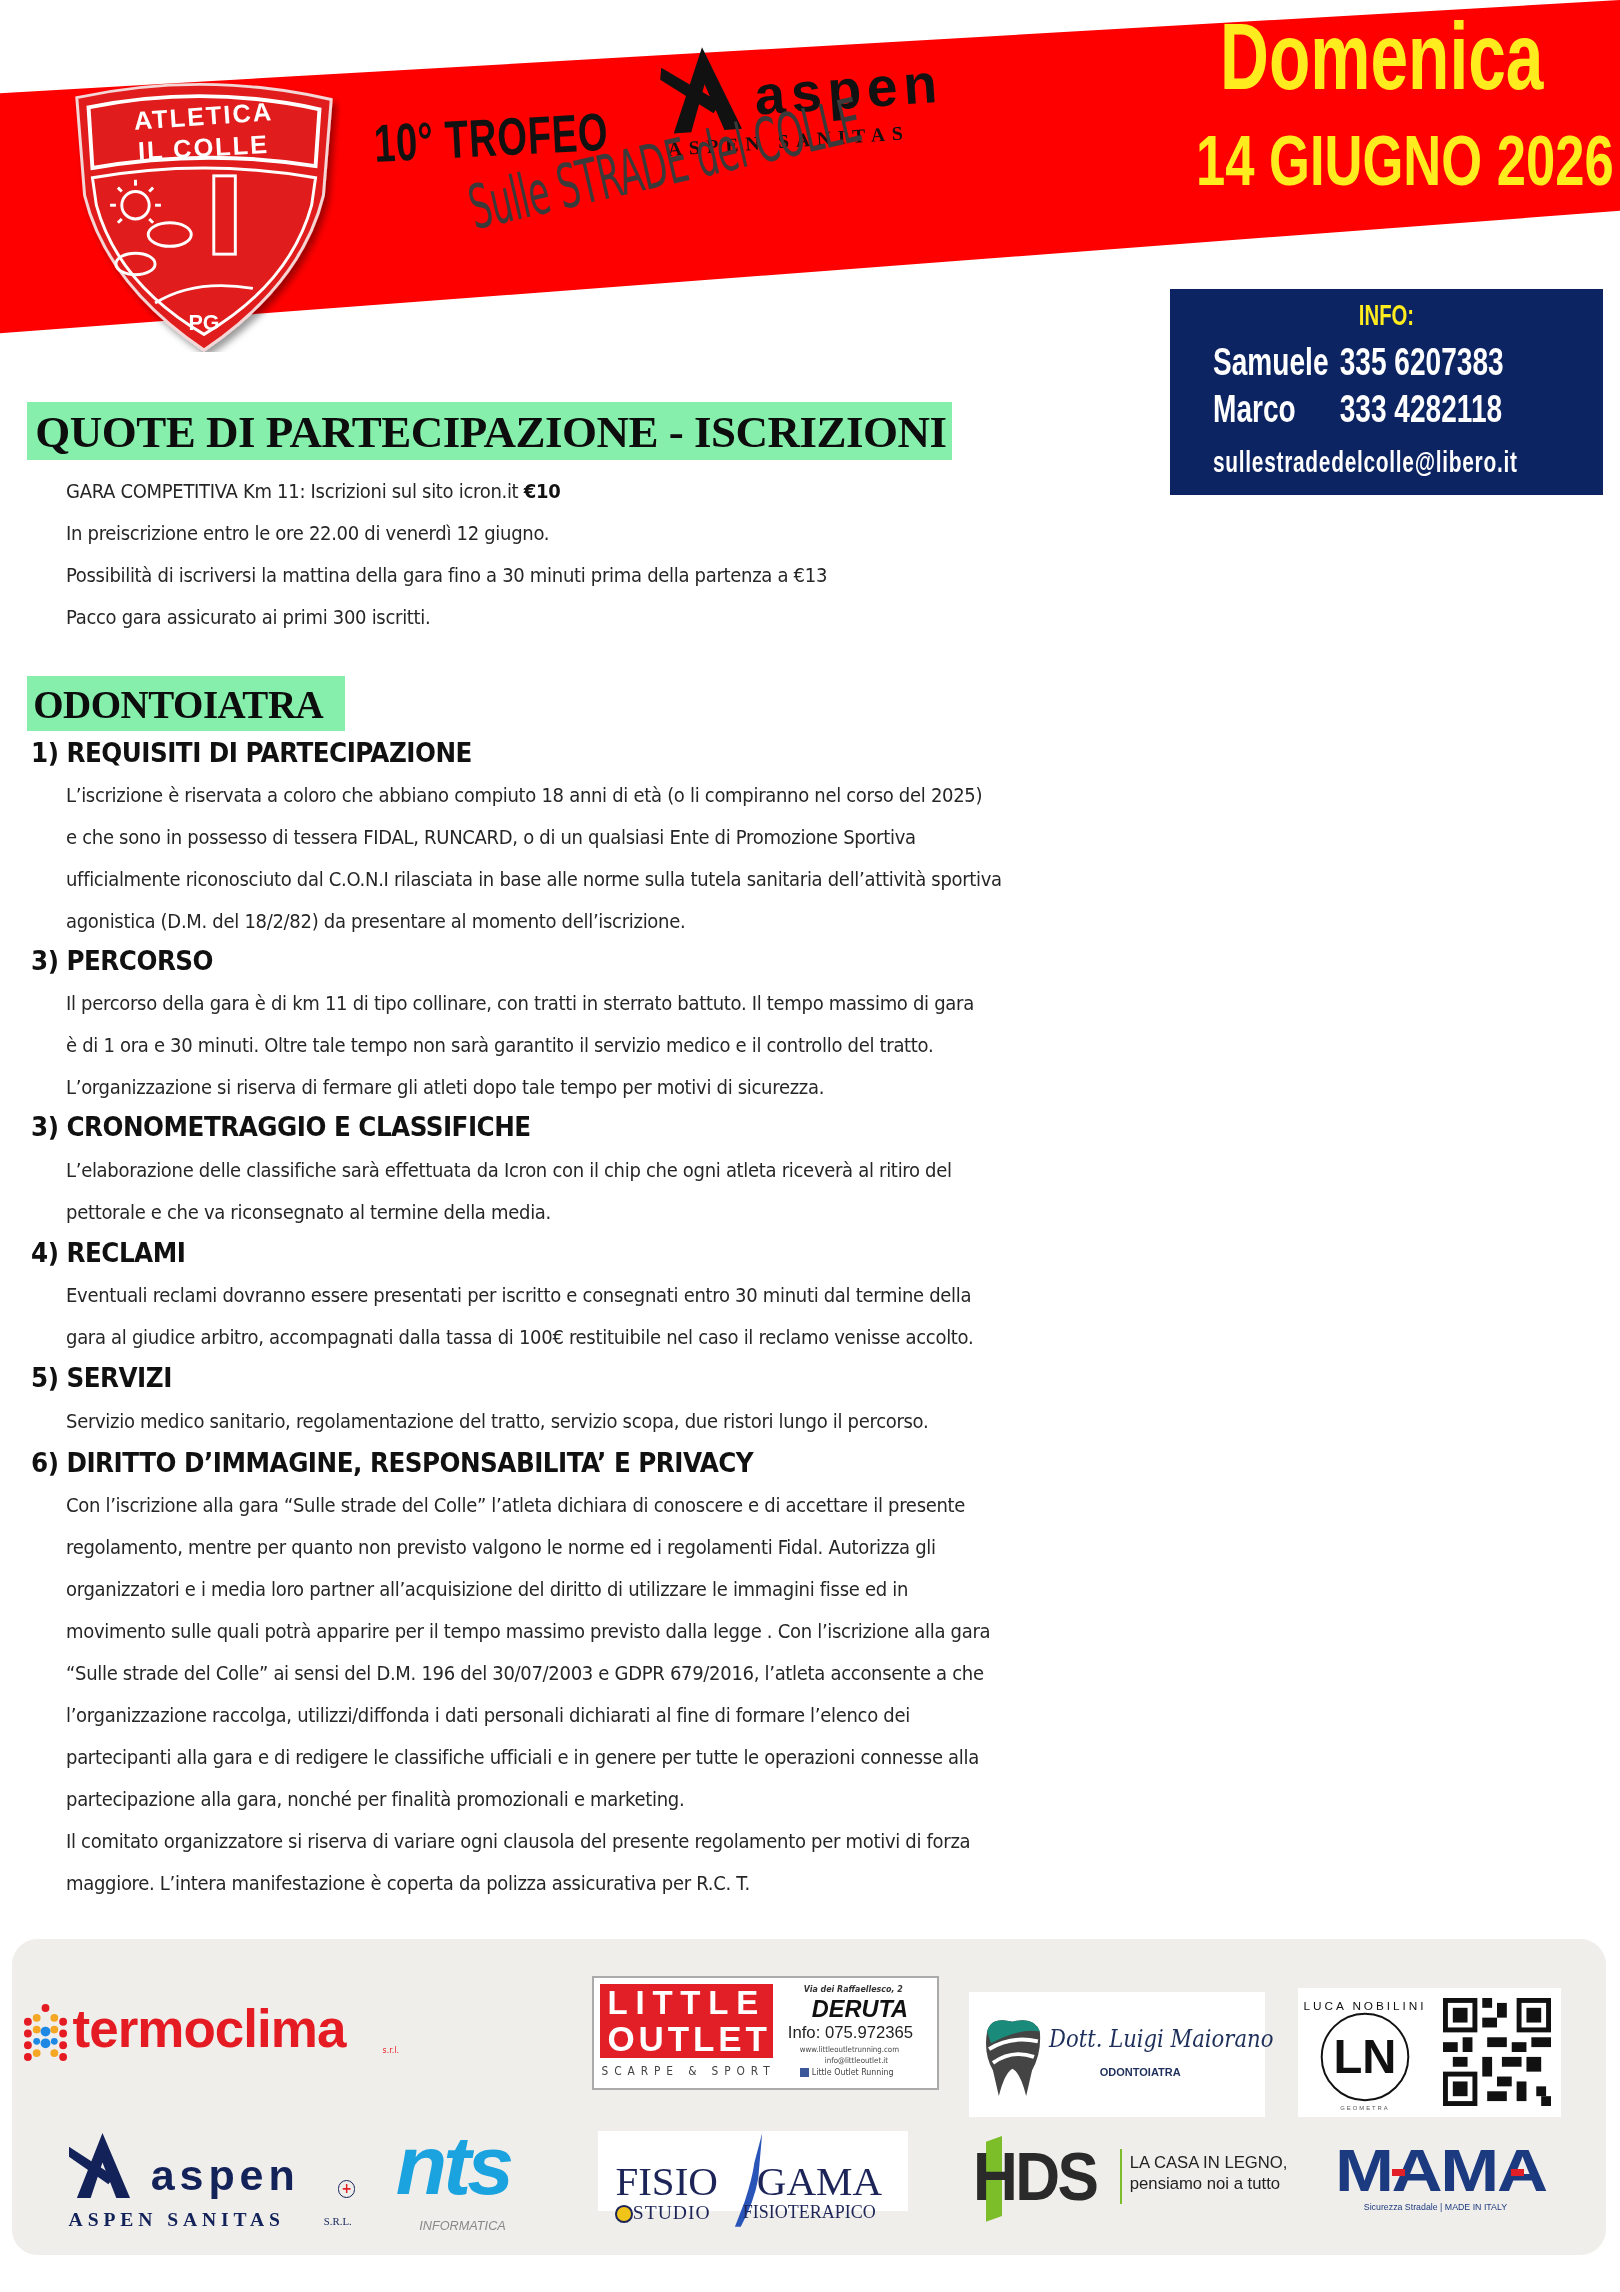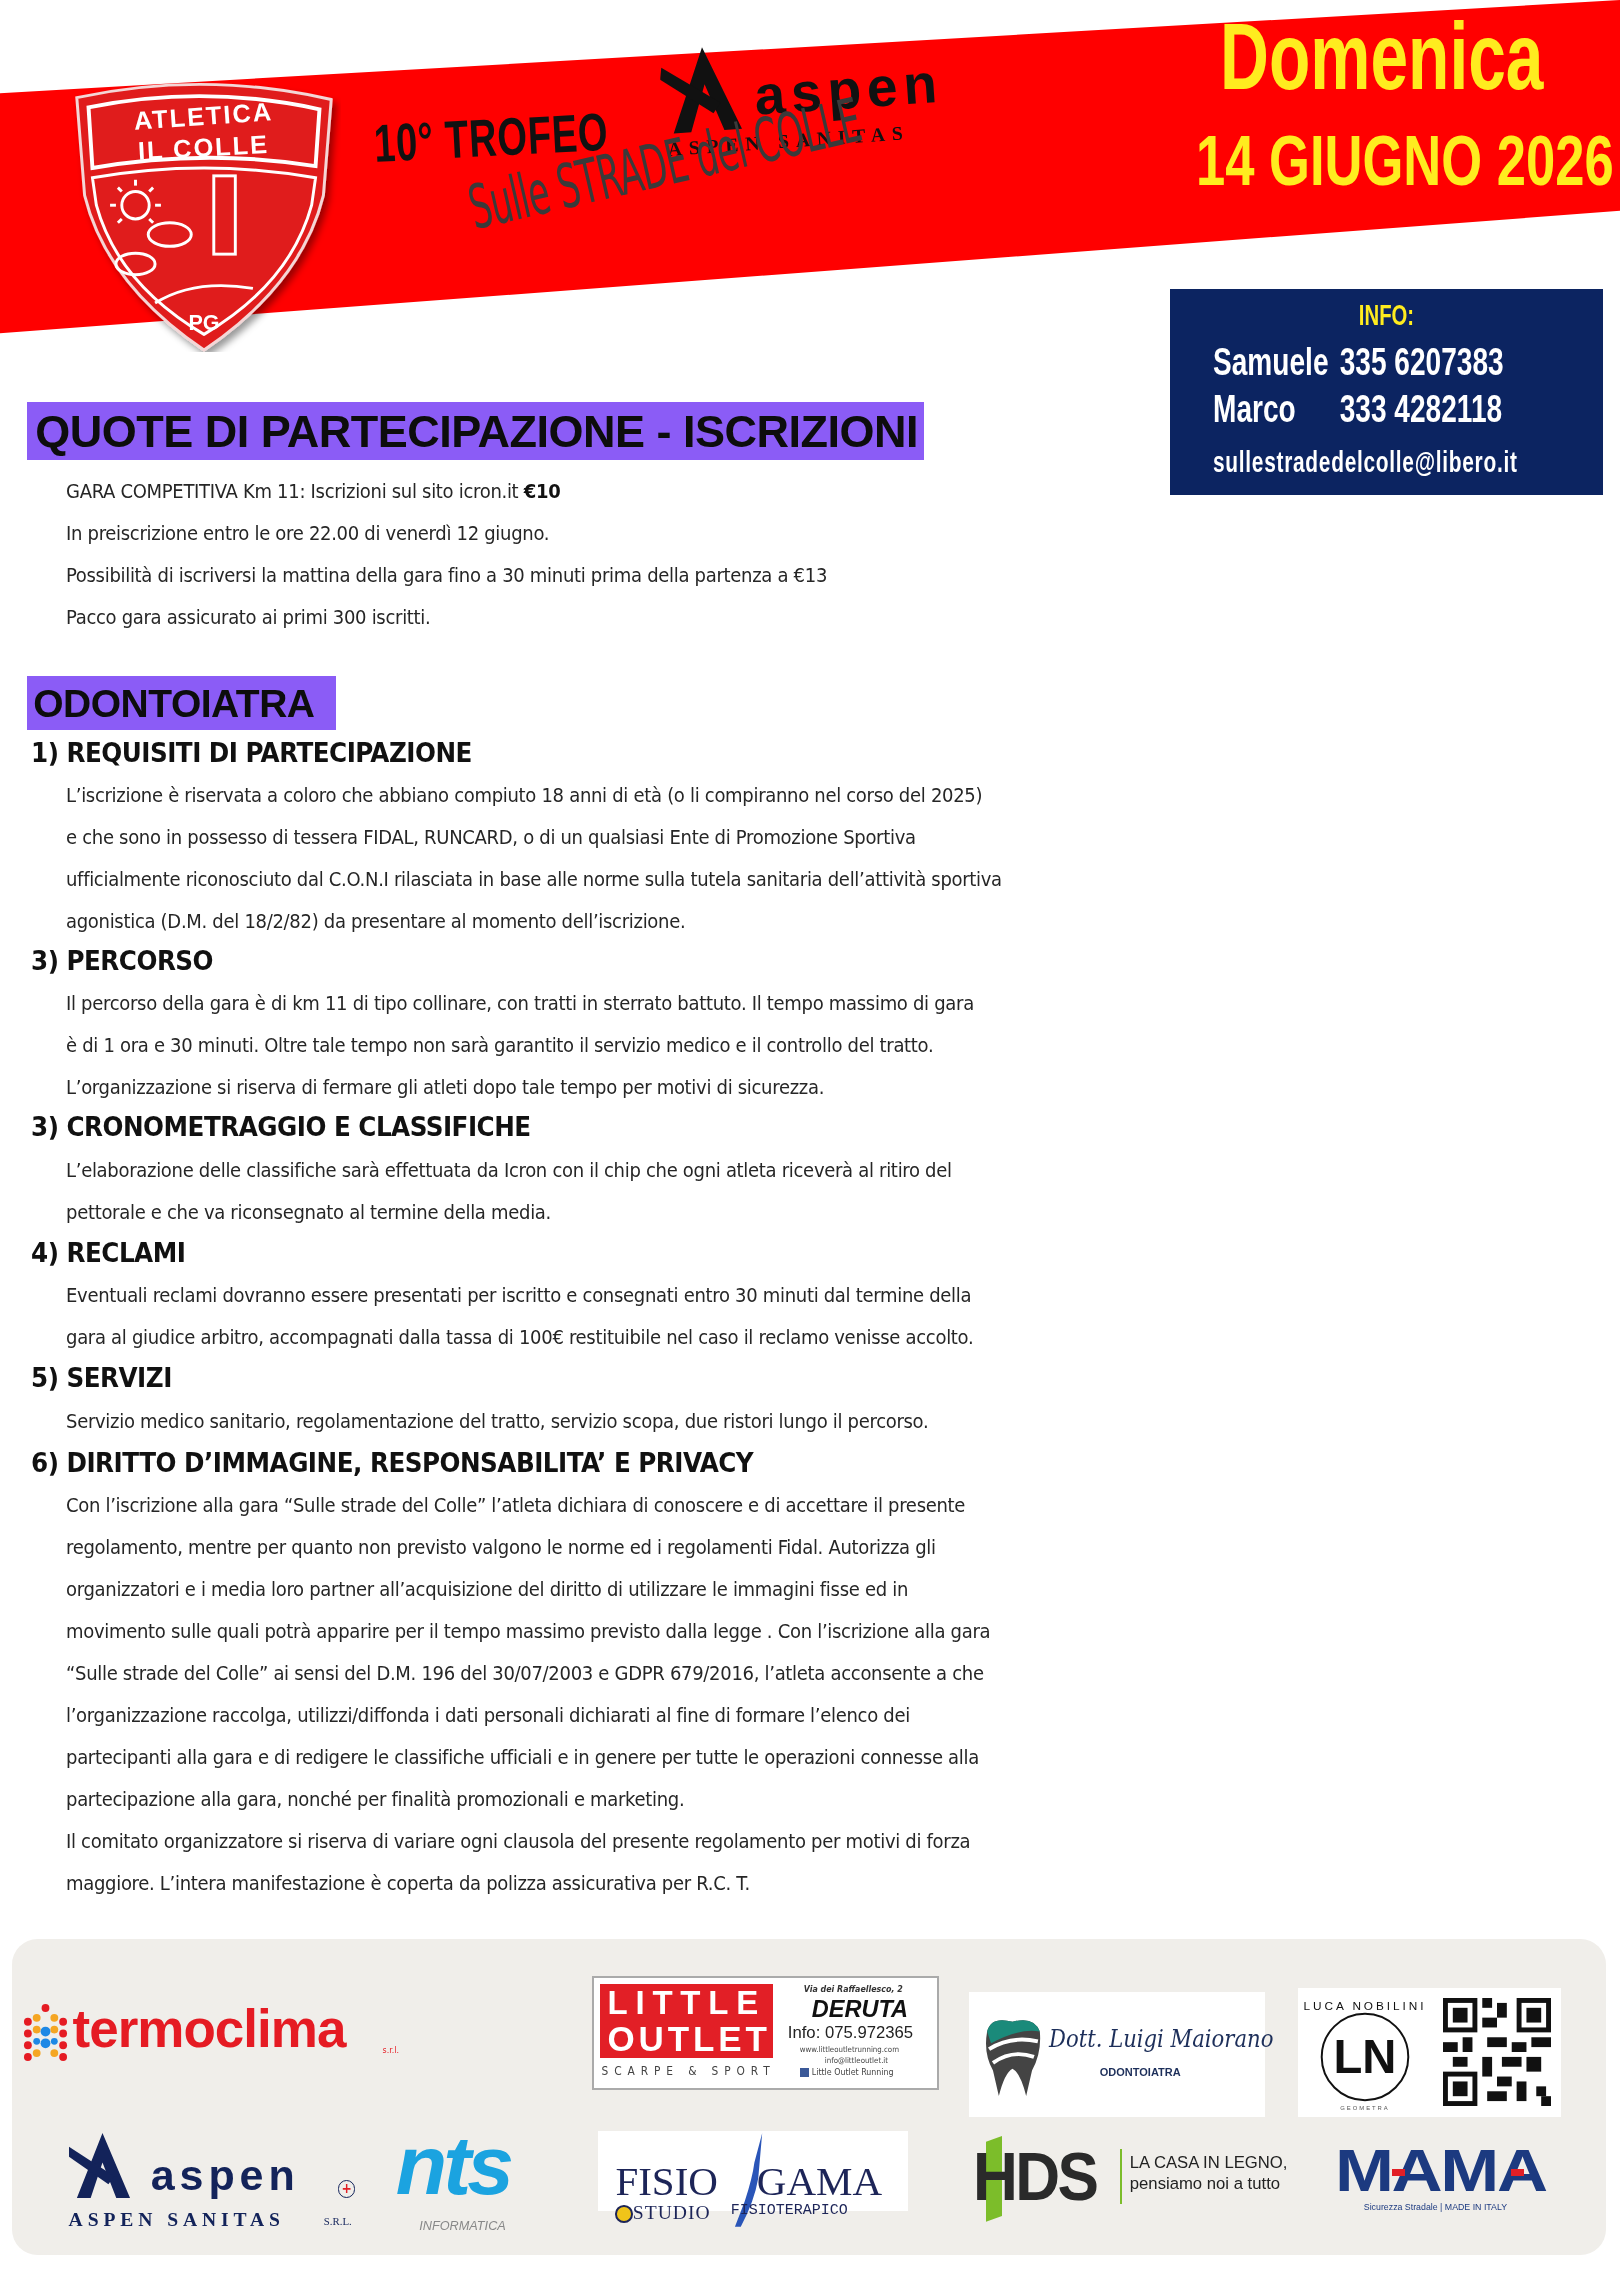--- a/index.html
+++ b/index.html
@@ -23,21 +23,21 @@
            transform: scaleX(0.74); transform-origin: left top; white-space: nowrap; line-height: 1; }
 
   
   .info { left: 1170px; top: 289px; width: 433px; height: 206px; background: #0c2461; color: #fff; }
   .info .lbl { position: absolute; left: 0; width: 100%; top: 9.8px; text-align: center; font-family: "Liberation Sans", sans-serif; font-weight: 900; font-size: 29px; color: #ffec1f; transform: scaleX(0.7); }
   .info .row { position: absolute; left: 43px; font-family: "Liberation Sans", sans-serif; font-weight: 900; font-size: 39px; transform: scaleX(0.72); transform-origin: left top; white-space: nowrap; }
   .info .row .num { position: absolute; left: 176px; }
   .info .mail { position: absolute; left: 43px; top: 157px; font-family: "Liberation Sans", sans-serif; font-weight: 900; font-size: 29px; transform: scaleX(0.72); transform-origin: left top; white-space: nowrap; letter-spacing: 1px; }
 
   
-  .h-yellow { background: #8b5cf6; display: inline-block; font-family: Liberation Sans, sans-serif; font-weight: 700; color: #0d0d0d; }
+  .h-yellow { background: #86efac; display: inline-block; font-family: Liberation Serif, serif; font-weight: 700; color: #0d0d0d; }
   .h1 { left: 27.4px; top: 402px; font-size: 45px; padding: 3.9px 5.9px 2px 7.8px; letter-spacing: -0.5px; }
   .h2 { left: 27.4px; top: 676px; font-size: 39px; padding: 5.9px 21.6px 3.9px 5.9px; letter-spacing: -0.5px; }
   .para { position: absolute; left: 42px; width: 1568px; font-size: 20px; line-height: 42px; color: #262626; letter-spacing: -0.3px; white-space: pre-line; margin-left: 24px; }
   .sec { position: absolute; left: 31px; font-size: 27.4px; font-weight: 700; color: #111; letter-spacing: -0.5px; }
   .quote { top: 470px; }
   .quote b { color: #111; }
 
   
   .sponsors { left: 11.8px; top: 1939px; width: 1594px; height: 316px; background: #f0eeea; border-radius: 25.5px; }
   .logo { position: absolute; background: #fff; }
@@ -265,21 +265,21 @@
   </div>
 
   <div class="logo" style="left:586px;top:192px;width:310px;height:80px">
     <span style="position:absolute;left:17.6px;top:25.5px;font-family:'Liberation Serif',serif;font-size:41px;color:#1d2558">FISIO</span>
     <svg style="position:absolute;left:135px;top:2px" width="35" height="94" viewBox="0 0 36 96">
         <path d="M30,0 L22,30 Q20,46 12,70 L2,96 L8,96 Q22,70 26,46 Z" fill="#2a55b8"></path>
       </svg>
     <span style="position:absolute;left:159px;top:25.5px;font-family:'Liberation Serif',serif;font-size:41px;color:#1d2558">GAMA</span>
     <span style="position:absolute;left:17.6px;top:74px;width:13.7px;height:13.7px;border-radius:50%;background:#f0c419;border:2px solid #1d2558"></span>
     <span style="position:absolute;left:35px;top:71px;font-family:'Liberation Serif',serif;font-size:19.6px;color:#1d2558;letter-spacing:1px">STUDIO</span>
-    <span style="position:absolute;left:133px;top:71px;font-family:Liberation Mono, monospace;font-size:15px;color:#1d2558">FISIOTERAPICO</span>
+    <span style="position:absolute;left:145px;top:71px;font-family:Liberation Serif, serif;font-size:18px;color:#1d2558">FISIOTERAPICO</span>
   </div>
 
   <div style="position:absolute;left:961px;top:196px;width:333px;height:98px">
     <div style="position:absolute;left:13.7px;top:3.9px;width:15.7px;height:80px;background:#7cbd2a;transform:skewY(-20deg)"></div>
     <span style="position:absolute;left:0;top:2px;font-family:'Liberation Sans',sans-serif;font-weight:900;font-size:69px;color:#2a2a2a;letter-spacing:-2.9px;transform:scaleX(0.9);transform-origin:left">HDS</span>
     <div style="position:absolute;left:147px;top:13.7px;width:2px;height:55px;background:#7cbd2a"></div>
     <span style="position:absolute;left:157px;top:17.6px;font-family:'Liberation Sans',sans-serif;font-size:16.7px;color:#222;white-space:nowrap">LA CASA IN LEGNO,</span>
     <span style="position:absolute;left:157px;top:39px;font-family:'Liberation Sans',sans-serif;font-size:16.7px;color:#222;white-space:nowrap">pensiamo noi a tutto</span>
   </div>
 

